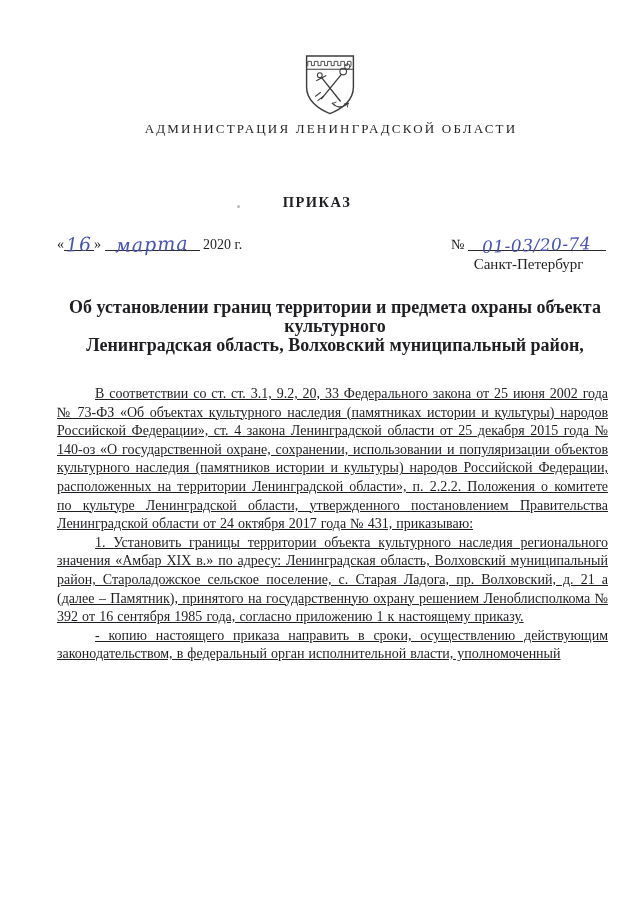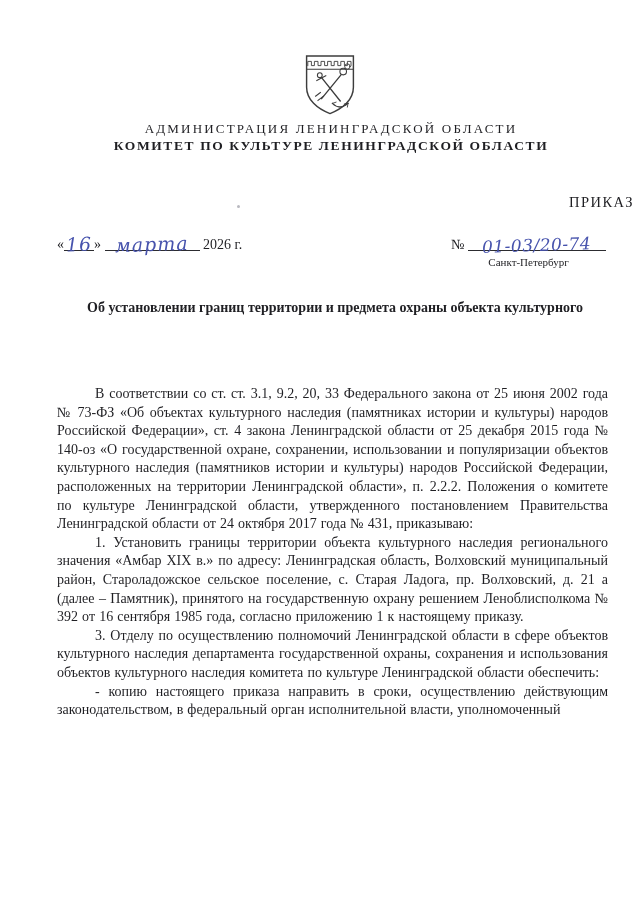--- a/index.html
+++ b/index.html
@@ -9,44 +9,44 @@
     background:#ffffff;
     font-family:"Liberation Serif", serif;
     color:#1f1f23;
     overflow:hidden;
   }
   
   .emblem{position:absolute;top:53px;left:300px;}
   .org{position:absolute;left:22px;right:0;text-align:center;white-space:nowrap;}
   .org1{top:121px;font-size:13px;letter-spacing:2.2px;}
   .org2{top:138px;font-size:13.5px;font-weight:bold;letter-spacing:1.6px;}
-  .doc-type{position:absolute;top:194px;left:0;right:6px;text-align:right;
-    font-size:14.5px;font-weight:normal;letter-spacing:1.5px;}
+  .doc-type{position:absolute;top:194px;left:0;right:6px;text-align:center;
+    font-size:14.5px;font-weight:bold;letter-spacing:1.5px;}
   
   .dateline{position:absolute;top:231px;left:57px;right:34px;
     display:flex;justify-content:space-between;align-items:flex-start;font-size:14px;}
   .date-left{white-space:nowrap;padding-top:6px;}
   .blank{display:inline-block;border-bottom:1.3px solid #2c2c30;text-align:center;
     line-height:10px;vertical-align:baseline;}
   .blank-day{min-width:30px;}
   .blank-month{min-width:95px;}
   .blank-number{min-width:138px;}
   .hand{font-family:"DejaVu Serif", serif;font-style:italic;
     font-size:19px;letter-spacing:1px;display:inline-block;
     transform:rotate(-2deg);position:relative;top:2px;}
   .hand-number{font-size:17px;letter-spacing:0.5px;}
   .num-col{text-align:center;padding-top:6px;}
   .num-row{white-space:nowrap;}
-  .city{font-size:11px;margin-top:3px;}
+  .city{font-size:15px;margin-top:3px;}
   
   .title{position:absolute;top:298px;left:66px;right:36px;text-align:center;
-    font-size:14px;font-weight:bold;line-height:19px;}
+    font-size:18px;font-weight:bold;line-height:19px;}
   
   .body-text{position:absolute;top:385px;left:57px;right:32px;
-    font-size:14px;line-height:18.6px;word-spacing:0.6px;}
+    font-size:14px;line-height:18.6px;word-spacing:0.6px;text-decoration:underline;}
   .body-text p{margin:0;text-indent:38px;text-align:justify;}
   
   .speck{position:absolute;width:3px;height:3px;border-radius:50%;background:#b9b9c0;}
   .speck1{top:205px;left:237px;}
 </style>
 </head>
 <body>
 
 <div class="page">
 
@@ -63,44 +63,43 @@
       <path d="M80 84 l-6 1 M80 84 l-1 6 M54 84 l6 -2" stroke-width="1.5"></path>
 
       <circle cx="72" cy="31" r="5.5" stroke-width="1.8"></circle>
       <circle cx="79" cy="22.5" r="4.5" stroke-width="1.6"></circle>
       <path d="M68 37 L36 76" stroke-width="2.2"></path>
       <path d="M39 72 l-9 7 M34 66 l-8 6" stroke-width="1.8"></path>
     </svg>
   </div>
 
   <div class="org org1">АДМИНИСТРАЦИЯ ЛЕНИНГРАДСКОЙ ОБЛАСТИ</div>
-  <div class="org org2">КОМИТЕТ ПО КУЛЬТУРЕ ЛЕНИНГРАДСКОЙ ОБЛАСТИ</div>
 
   <div class="doc-type">ПРИКАЗ</div>
 
   <div class="dateline">
     <div class="date-left">
       <span>«</span><span class="blank blank-day"><span class="hand ink" style="color: rgb(71, 83, 173);">16</span></span><span>»</span>
       <span class="blank blank-month"><span class="hand ink" style="color: rgb(71, 83, 173);">марта</span></span>
-      <span>2026 г.</span>
+      <span>2020 г.</span>
     </div>
     <div class="num-col">
       <div class="num-row">
         <span>№</span>
         <span class="blank blank-number"><span class="hand hand-number ink" style="color: rgb(71, 83, 173);">01-03/20-74</span></span>
       </div>
       <div class="city">Санкт-Петербург</div>
     </div>
   </div>
 
   <div class="title">
     <div>Об установлении границ территории и предмета охраны объекта культурного</div>
+    <div>Ленинградская область, Волховский муниципальный район,</div>
   </div>
 
   <div class="body-text">
     <p>В соответствии со ст. ст. 3.1, 9.2, 20, 33 Федерального закона от 25 июня 2002 года № 73-ФЗ «Об объектах культурного наследия (памятниках истории и культуры) народов Российской Федерации», ст. 4 закона Ленинградской области от 25 декабря 2015 года № 140-оз «О государственной охране, сохранении, использовании и популяризации объектов культурного наследия (памятников истории и культуры) народов Российской Федерации, расположенных на территории Ленинградской области», п. 2.2.2. Положения о комитете по культуре Ленинградской области, утвержденного постановлением Правительства Ленинградской области от 24 октября 2017 года № 431, приказываю:</p>
     <p>1. Установить границы территории объекта культурного наследия регионального значения «Амбар XIX в.» по адресу: Ленинградская область, Волховский муниципальный район, Староладожское сельское поселение, с. Старая Ладога, пр. Волховский, д. 21 а (далее – Памятник), принятого на государственную охрану решением Леноблисполкома № 392 от 16 сентября 1985 года, согласно приложению 1 к настоящему приказу.</p>
-    <p>3. Отделу по осуществлению полномочий Ленинградской области в сфере объектов культурного наследия департамента государственной охраны, сохранения и использования объектов культурного наследия комитета по культуре Ленинградской области обеспечить:</p>
     <p>- копию настоящего приказа направить в сроки, осуществлению действующим законодательством, в федеральный орган исполнительной власти, уполномоченный</p>
   </div>
 
   <div class="speck speck1"></div>
 </div>
 
 </body></html>

